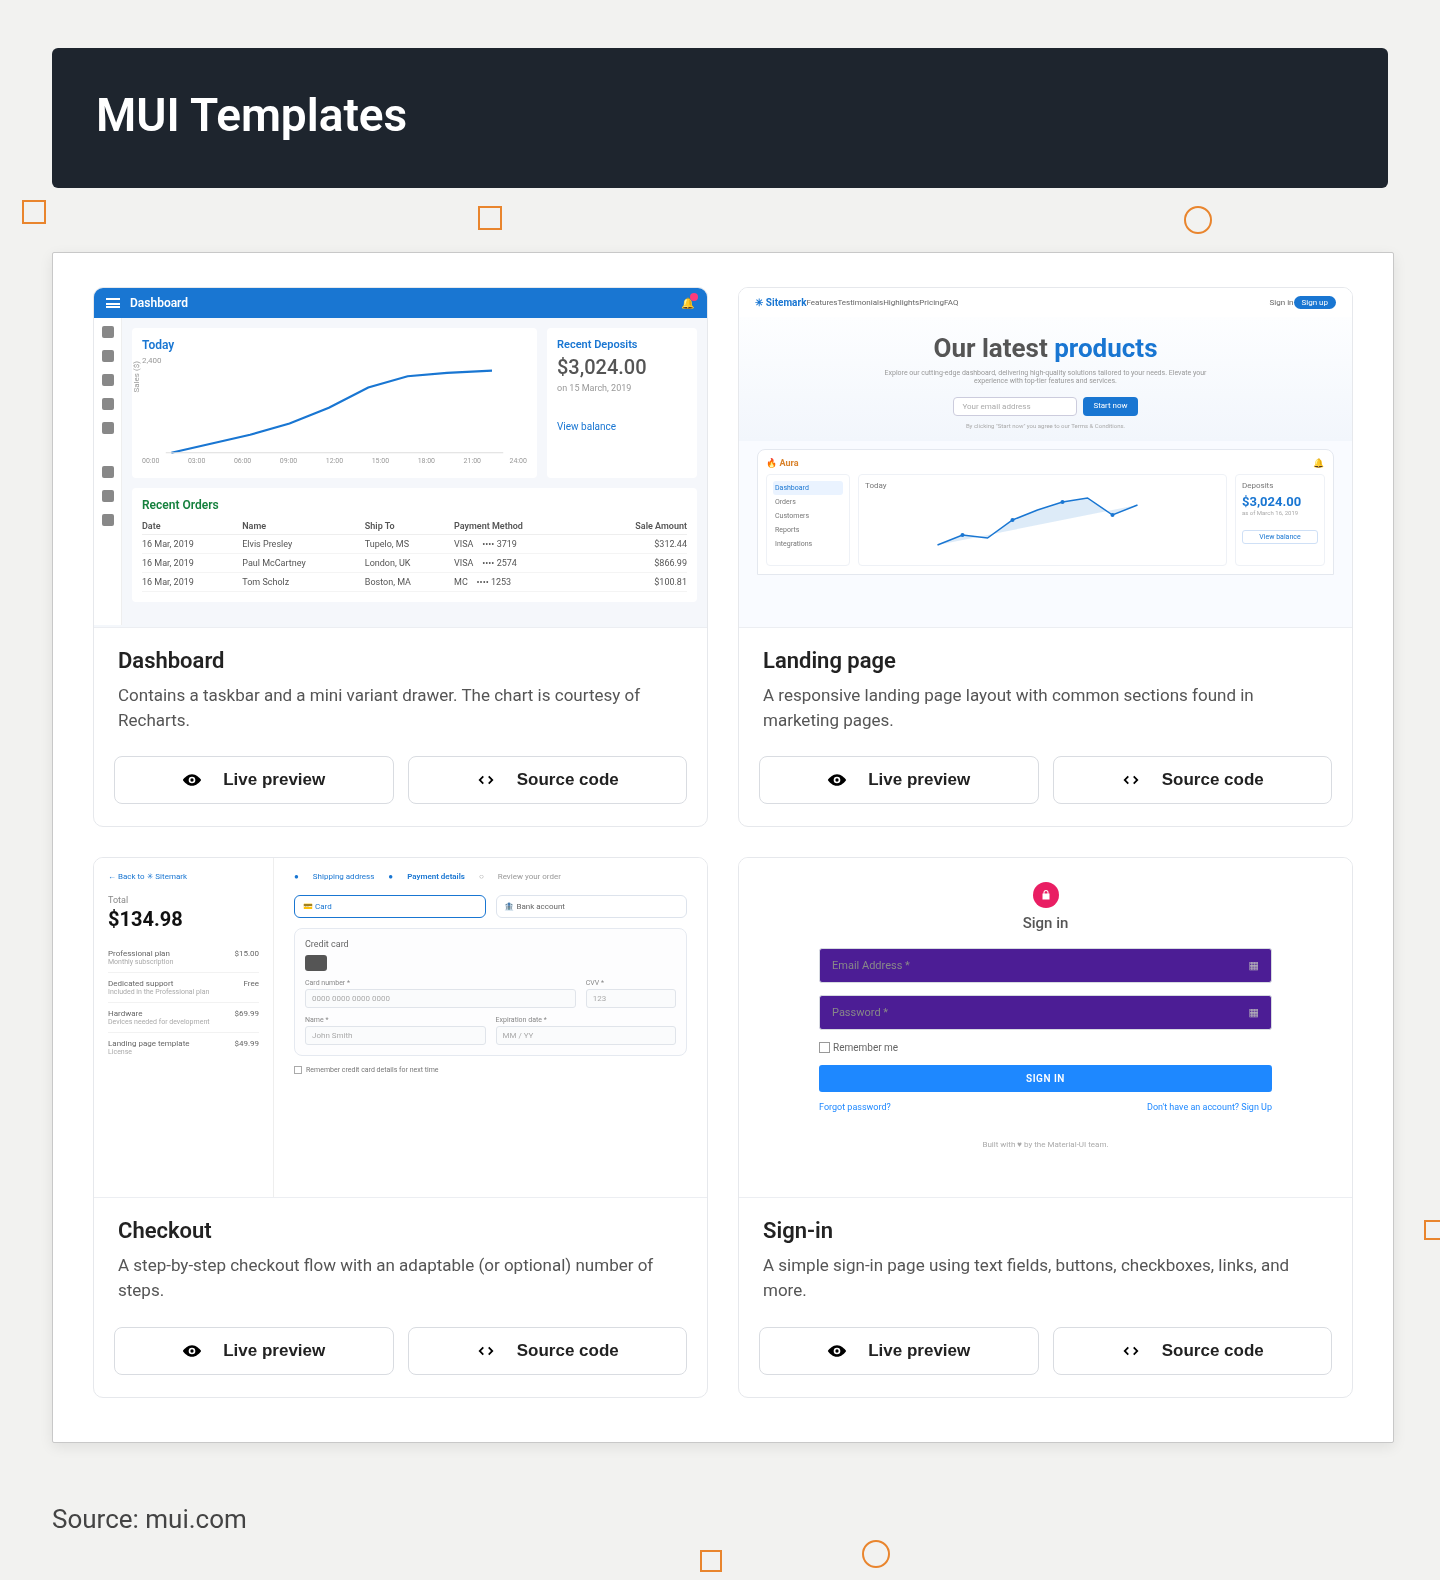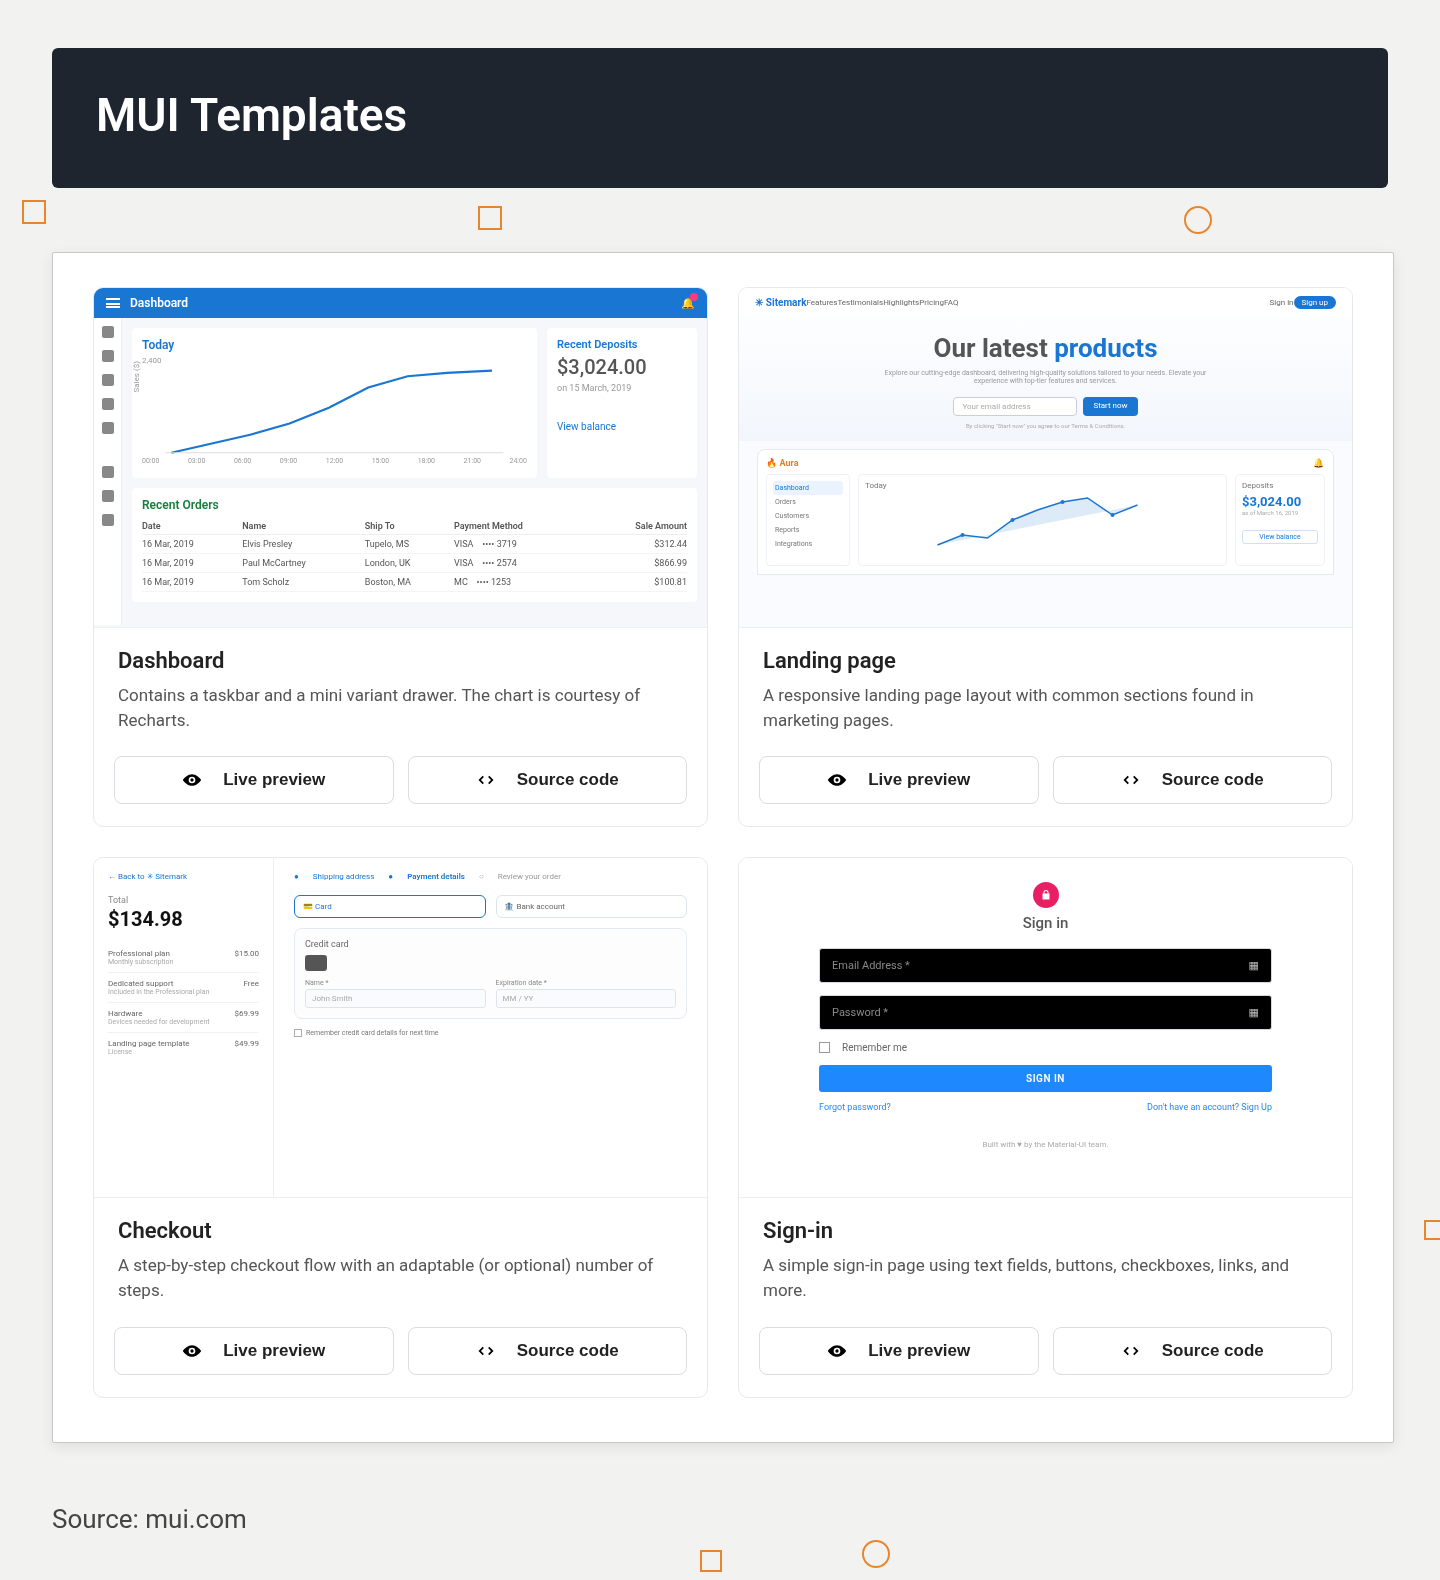--- a/index.html
+++ b/index.html
@@ -133,22 +133,22 @@
   .tb3-field label{font-size:7px;color:#888;display:block;margin-bottom:2px;}
   .tb3-field .in{border:1px solid #e0e4ea;border-radius:3px;padding:4px 6px;font-size:8px;color:#aaa;background:#fafbfc;}
   .tb3-check{font-size:7px;color:#777;margin-top:10px;display:flex;align-items:center;gap:4px;}
   .tb3-check .box{width:8px;height:8px;border:1px solid #aaa;}
 
   
   .tb4{display:flex;flex-direction:column;align-items:center;padding:24px 80px;height:100%;background:#fff;}
   .tb4 .lock{width:26px;height:26px;border-radius:50%;background:#e91e63;display:flex;align-items:center;justify-content:center;margin-bottom:6px;}
   .tb4 .lock svg{width:12px;height:12px;fill:#fff;}
   .tb4 h4{font-size:15px;font-weight:500;margin-bottom:16px;}
-  .tb4 .fld{width:100%;border:1px solid #d6dae0;border-radius:3px;padding:10px 12px;font-size:11px;color:#888;margin-bottom:12px;display:flex;justify-content:space-between;align-items:center;background:#000000;}
-  .tb4 .chk{width:100%;font-size:10px;color:#666;display:flex;align-items:center;gap:12px;margin-bottom:12px;}
+  .tb4 .fld{width:100%;border:1px solid #d6dae0;border-radius:3px;padding:10px 12px;font-size:11px;color:#888;margin-bottom:12px;display:flex;justify-content:space-between;align-items:center;background:#4c1d95;}
+  .tb4 .chk{width:100%;font-size:10px;color:#666;display:flex;align-items:center;gap:3px;margin-bottom:12px;}
   .tb4 .chk .b{width:11px;height:11px;border:1px solid #999;}
   .tb4 .signin{width:100%;background:#1e88ff;color:#fff;text-align:center;padding:8px;font-size:10px;font-weight:600;letter-spacing:.5px;border-radius:3px;margin-bottom:10px;}
   .tb4 .links{width:100%;display:flex;justify-content:space-between;font-size:9px;color:#1e88ff;}
   .tb4 .foot{font-size:8px;color:#aaa;margin-top:28px;}
 
   .menu-ic{display:inline-block;width:14px;height:10px;border-top:2px solid #fff;border-bottom:2px solid #fff;position:relative;}
   .menu-ic::before{content:"";position:absolute;top:3px;left:0;right:0;height:2px;background:#fff;}
   .bell{position:relative;width:14px;height:14px;}
   .bell::before{content:"🔔";font-size:11px;color:#fff;}
   .bell .dot{position:absolute;top:-3px;right:-3px;width:8px;height:8px;background:#ff3b7b;border-radius:50%;}
@@ -389,20 +389,30 @@
                 <span>Review your order</span>
             </div>
             <div class="tb3-tabs">
               <div class="tb3-tab sel">💳 <span>Card</span></div>
               <div class="tb3-tab">🏦 <span>Bank account</span></div>
             </div>
             <div class="tb3-card">
               <div class="ctl">Credit card</div>
               <div class="tb3-chip"></div>
               <div class="tb3-row">
+                <div class="tb3-field" style="flex:3">
+                    <label>Card number *</label>
+                    <div class="in">0000 0000 0000 0000</div>
+                  </div>
+                <div class="tb3-field" style="flex:1">
+                    <label>CVV *</label>
+                    <div class="in">123</div>
+                  </div>
+              </div>
+              <div class="tb3-row">
                 <div class="tb3-field">
                     <label>Name *</label>
                     <div class="in">John Smith</div>
                   </div>
                 <div class="tb3-field">
                     <label>Expiration date *</label>
                     <div class="in">MM / YY</div>
                   </div>
               </div>
             </div>

